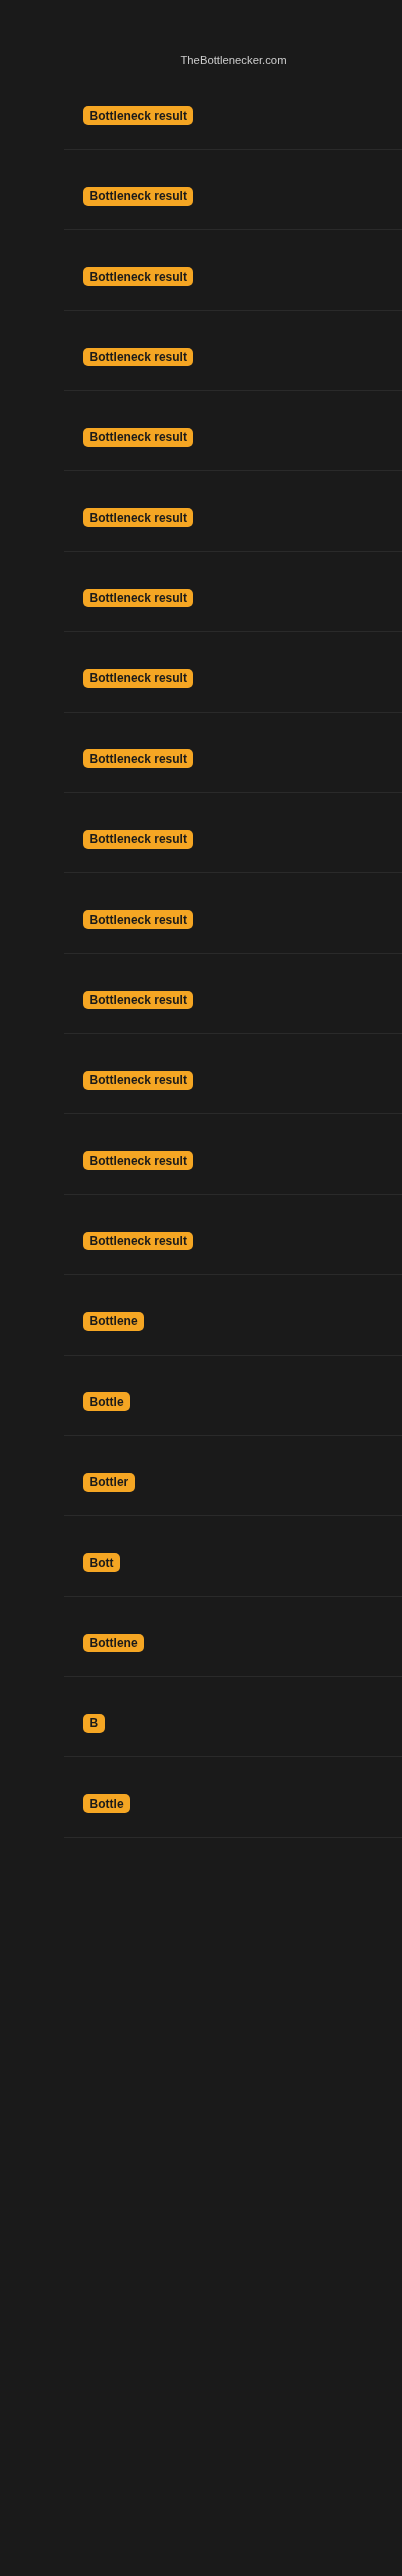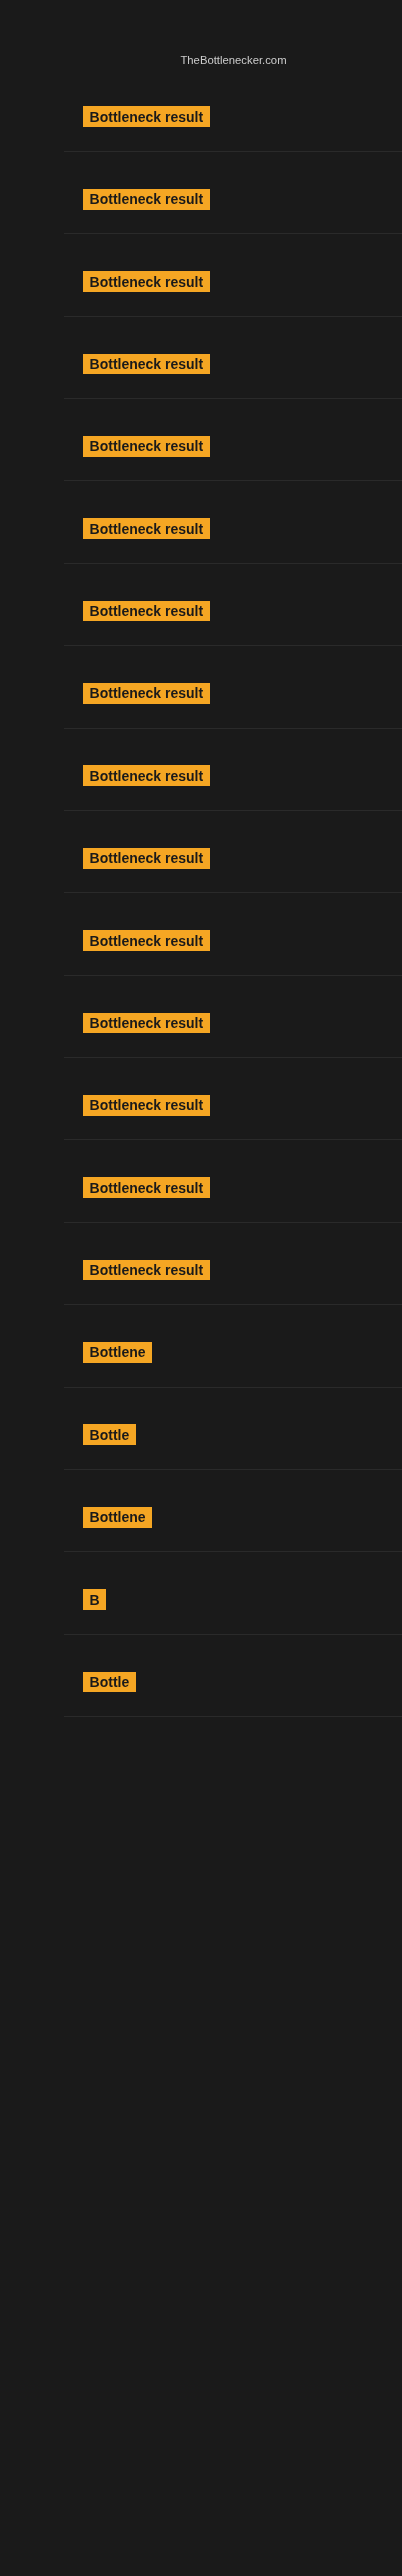--- a/index.html
+++ b/index.html
@@ -21,24 +21,24 @@
       color: #cccccc;
       font-size: 11.3px;
       padding: 6.4px 0 3.2px 0;
       font-weight: normal;
     }
 
     .bottleneck-badge {
       display: inline-block;
       background-color: #f5a623;
       color: #1a1a1a;
-      font-size: 14px;
+      font-size: 12px;
       font-weight: bold;
       padding: 2.4px 6.4px;
-      border-radius: 0;
+      border-radius: 5px;
       white-space: nowrap;
       overflow: hidden;
     }
 
     .result-row {
       padding: 4.8px 3.2px;
       border-bottom: 0.8px solid #2a2a2a;
     }
   </style>
 </head>
@@ -57,17 +57,19 @@
     <div class="result-row"><span class="bottleneck-badge">Bottleneck result</span></div>
     <div class="result-row"><span class="bottleneck-badge">Bottleneck result</span></div>
     <div class="result-row"><span class="bottleneck-badge">Bottleneck result</span></div>
     <div class="result-row"><span class="bottleneck-badge">Bottleneck result</span></div>
     <div class="result-row"><span class="bottleneck-badge">Bottleneck result</span></div>
     <div class="result-row"><span class="bottleneck-badge">Bottleneck result</span></div>
     <div class="result-row"><span class="bottleneck-badge">Bottleneck result</span></div>
     <div class="result-row"><span class="bottleneck-badge">Bottleneck result</span></div>
     <div class="result-row"><span class="bottleneck-badge">Bottlene</span></div>
     <div class="result-row"><span class="bottleneck-badge">Bottle</span></div>
+    <div class="result-row"><span class="bottleneck-badge">Bottler</span></div>
+    <div class="result-row"><span class="bottleneck-badge">Bott</span></div>
     <div class="result-row"><span class="bottleneck-badge">Bottlene</span></div>
     <div class="result-row"><span class="bottleneck-badge">B</span></div>
     <div class="result-row"><span class="bottleneck-badge">Bottle</span></div>
   </div>
 
 
 </body></html>

